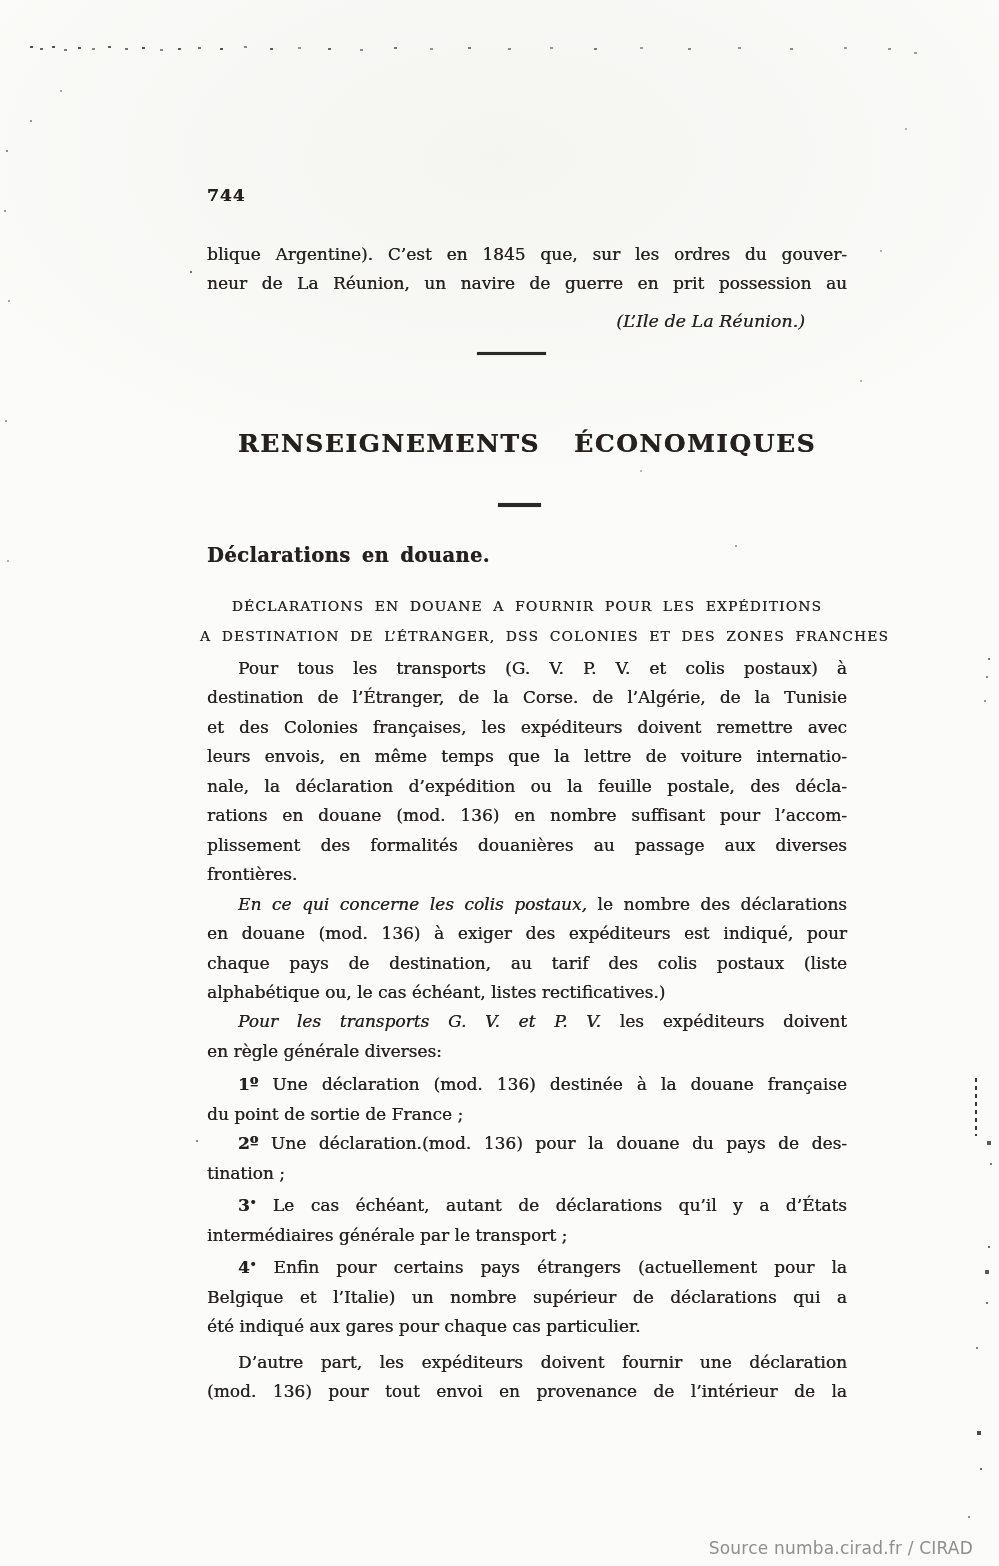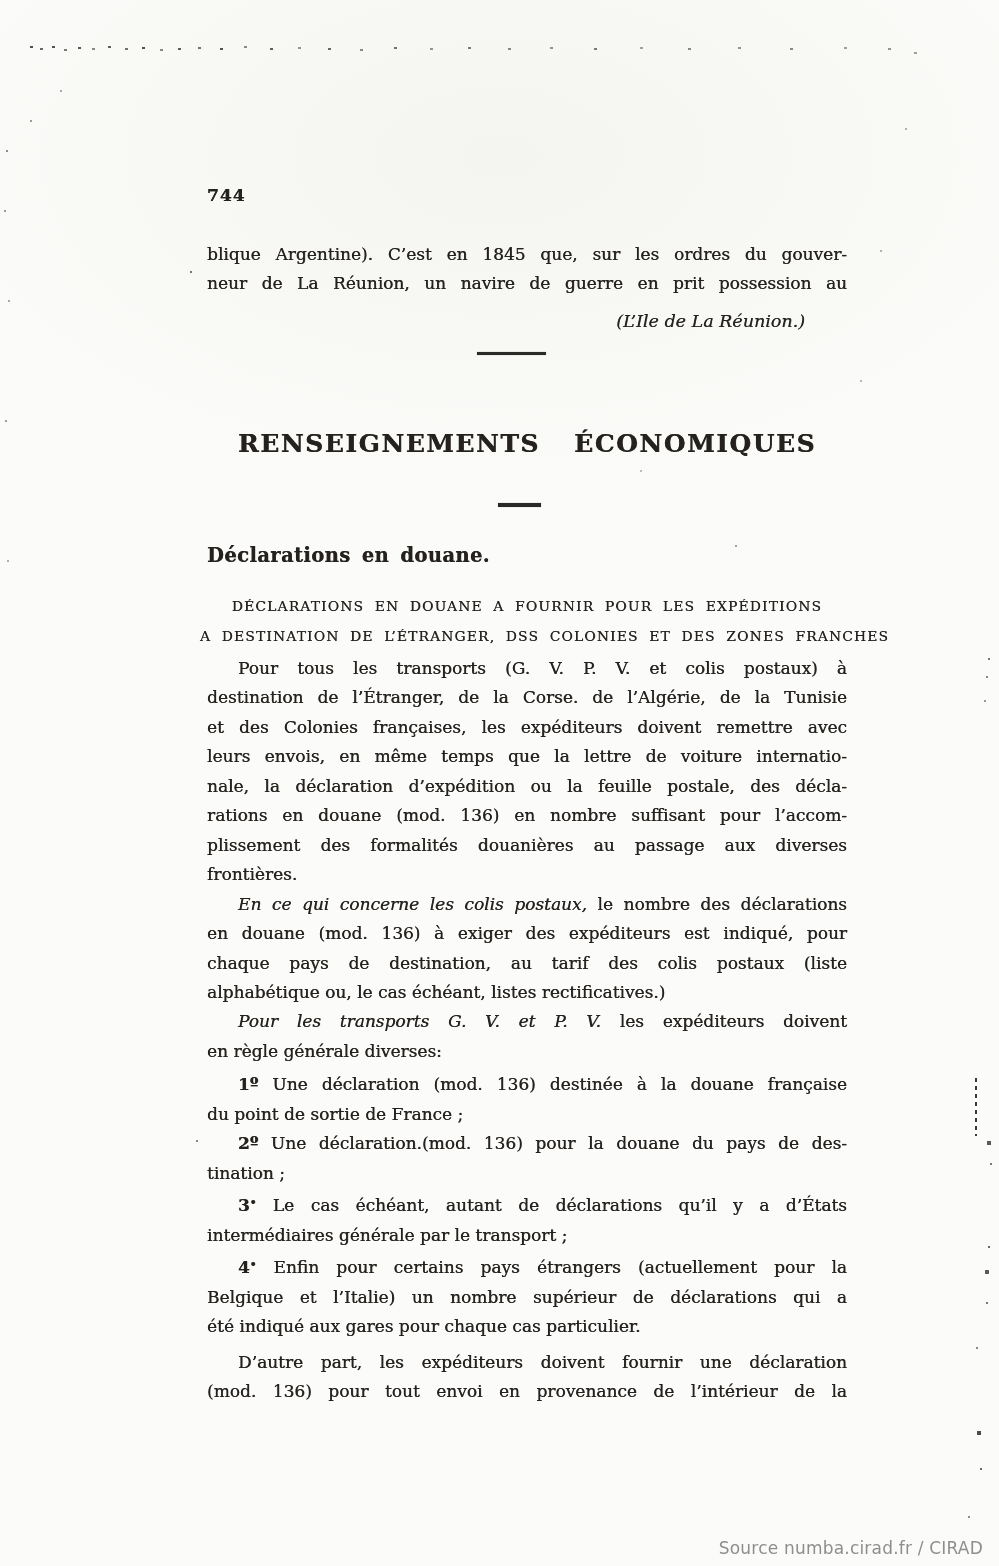--- a/index.html
+++ b/index.html
@@ -128,21 +128,21 @@
     letter-spacing: 1.2px;
     word-spacing: 5px;
     white-space: nowrap;
     text-shadow: 0.3px 0.1px 0 rgba(30,27,24,0.75);
   }
 
   
   .watermark {
     position: absolute;
     top: 1538px;
-    right: 16px;
+    right: 26px;
     font-family: "DejaVu Sans", sans-serif;
     font-size: 17px;
     color: #8e8e8c;
     letter-spacing: 0.2px;
   }
 
   
   .noise-band {
     position: absolute;
     top: 46px;

